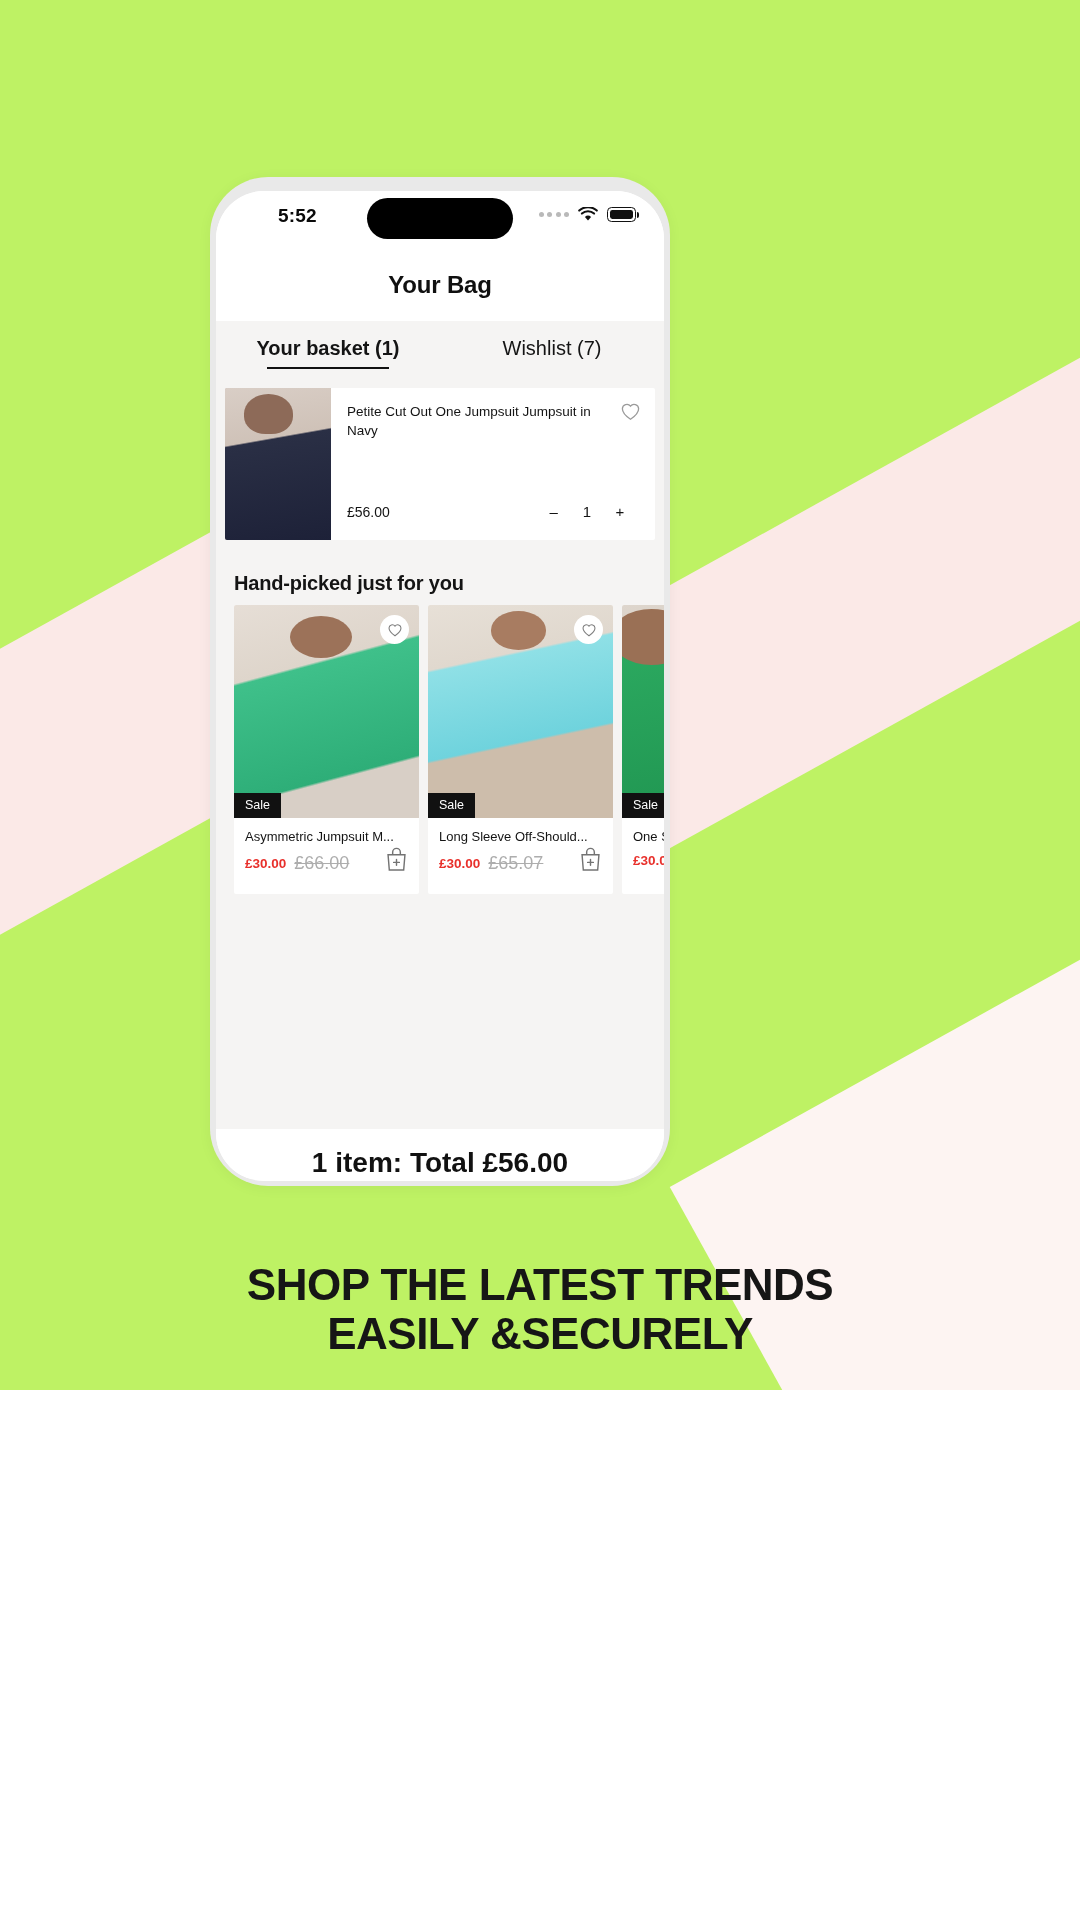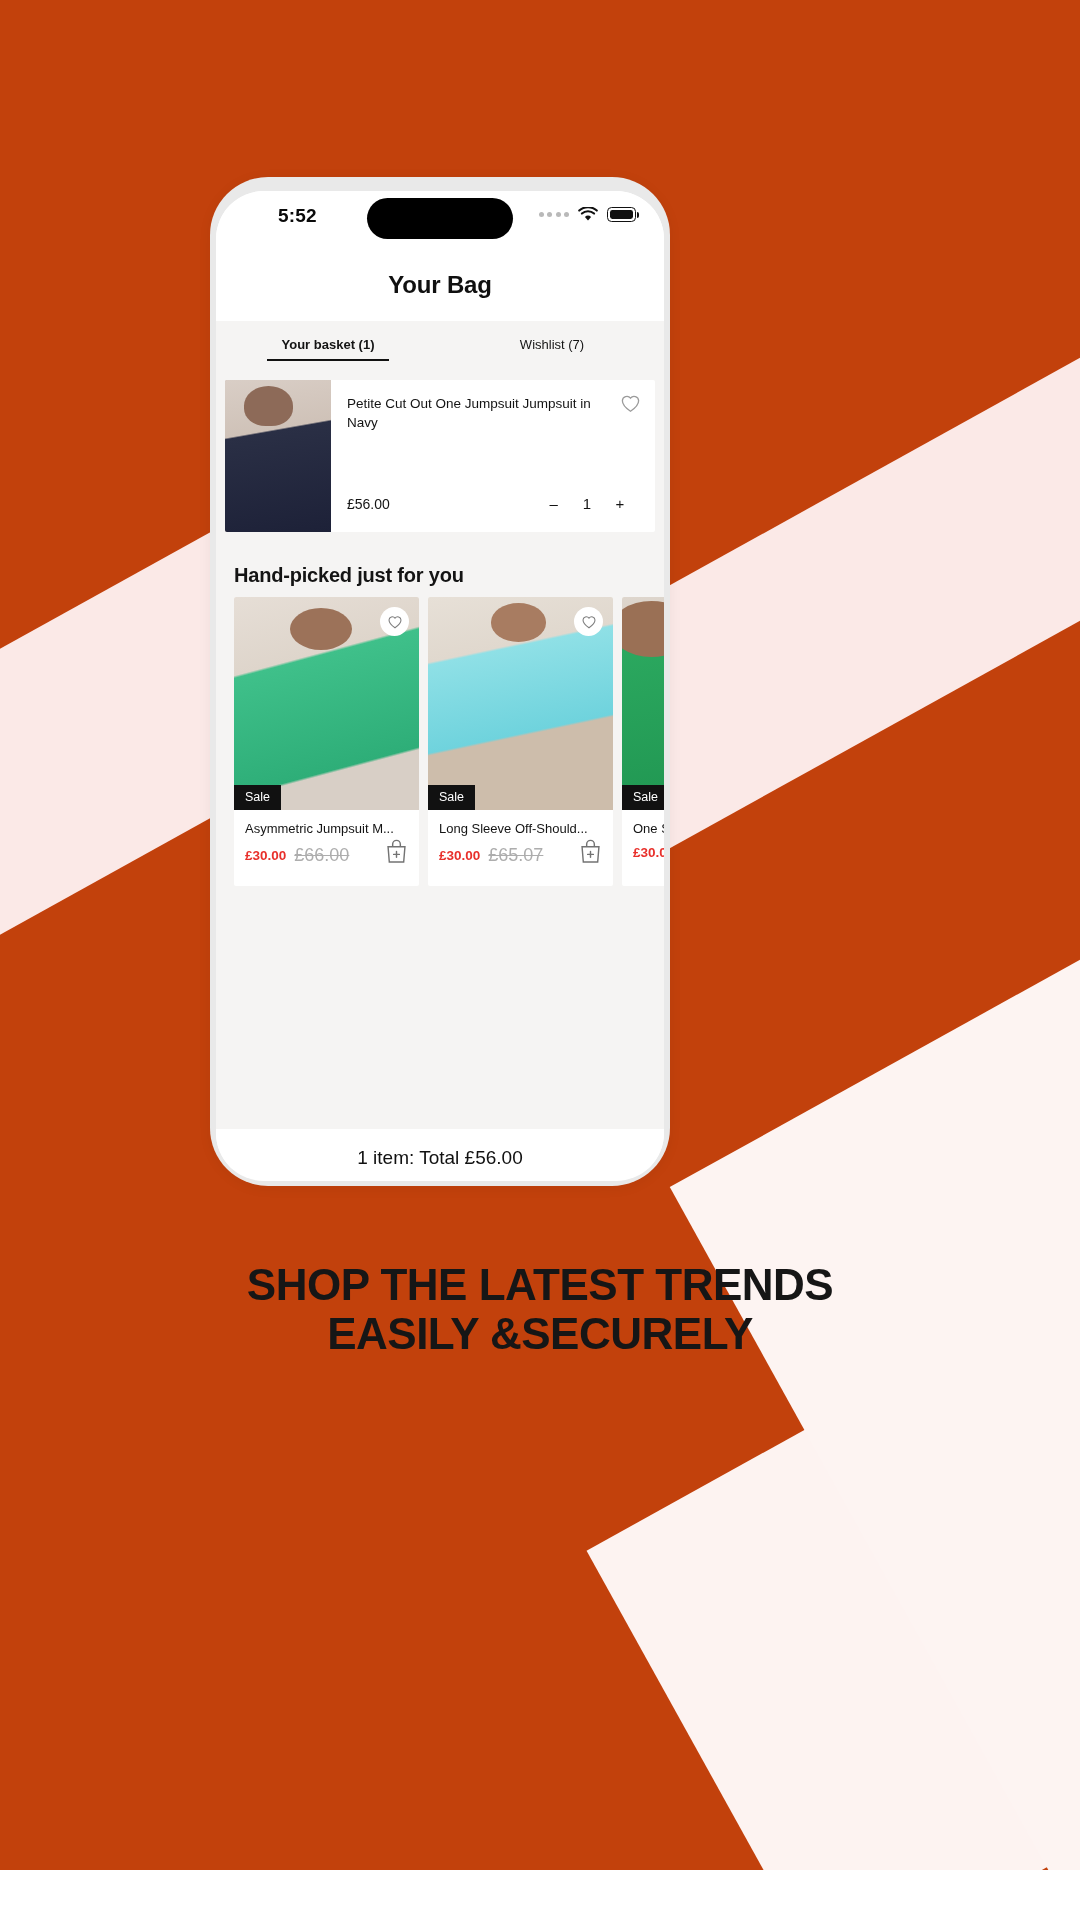--- a/index.html
+++ b/index.html
@@ -4,22 +4,22 @@
 <style>
   * { box-sizing: border-box; margin: 0; padding: 0; }
   html, body {
     width: 1080px; height: 1922px;
     font-family: "Liberation Sans", sans-serif;
     background: #ffffff;
     overflow: hidden;
   }
   #page {
     position: relative;
-    width: 1080px; height: 1870px;
-    background: #c2410c;
+    width: 1080px; height: 1390px;
+    background: #bef264;
     overflow: hidden;
   }
   
   .band {
     position: absolute;
     background: #fbe9e7;
     transform: rotate(-29deg);
     transform-origin: center;
     pointer-events: none;
   }
@@ -83,21 +83,21 @@
     height: 72px; background:#fff;
     display:flex; align-items:center; justify-content:center;
   }
   .appheader h1 { font-size: 24px; font-weight: 700; color:#101010; letter-spacing:-.2px; }
 
   
   .appbody { background: #f5f4f3; height: 808px; position: relative; }
 
   .tabs { display:flex; padding: 16px 0 0 0; background:#f5f4f3; }
   .tab {
-    flex: 1; text-align: center; font-size: 13px; color:#141414;
+    flex: 1; text-align: center; font-size: 20px; color:#141414;
     padding-bottom: 9px;
   }
   .tab.active { font-weight: 700; }
   .tab.active span.u { display:block; height:2px; background:#111; margin: 7px auto 0; width: 122px; }
 
   .basket-card {
     margin: 10px 9px 0 9px; background:#fff; display:flex; height: 152px;
     border-radius: 2px; overflow:hidden;
   }
   .bc-thumb { width: 106px; height: 152px; position: relative; overflow:hidden; flex: none; background:#cbb9ae; }
@@ -130,21 +130,21 @@
   }
   .pc-info { padding: 11px 10px 14px 11px; position:relative; height: 76px; }
   .pc-name { font-size: 13px; color:#141414; white-space:nowrap; overflow:hidden; }
   .pc-prices { margin-top: 9px; display:flex; align-items:center; gap:8px; }
   .pc-now { font-size: 13.5px; font-weight: 700; color:#e8302b; }
   .pc-was { font-size: 18px; color:#adadad; text-decoration: line-through; }
   .pc-add { position:absolute; right: 11px; bottom: 22px; }
 
   
   .totals { background:#fff; padding: 18px 0 0 0; }
-  .tot-line { text-align:center; font-size: 19px; font-weight: 400; color:#111; }
+  .tot-line { text-align:center; font-size: 28px; font-weight: 700; color:#111; }
 
   
   .caption {
     position:absolute; left:0; right:0; top: 1260px; text-align:center;
   }
   .caption .l {
     font-size: 44px; font-weight: 700; color:#161616; letter-spacing: -.5px;
     line-height: 1.12;
   }
 

